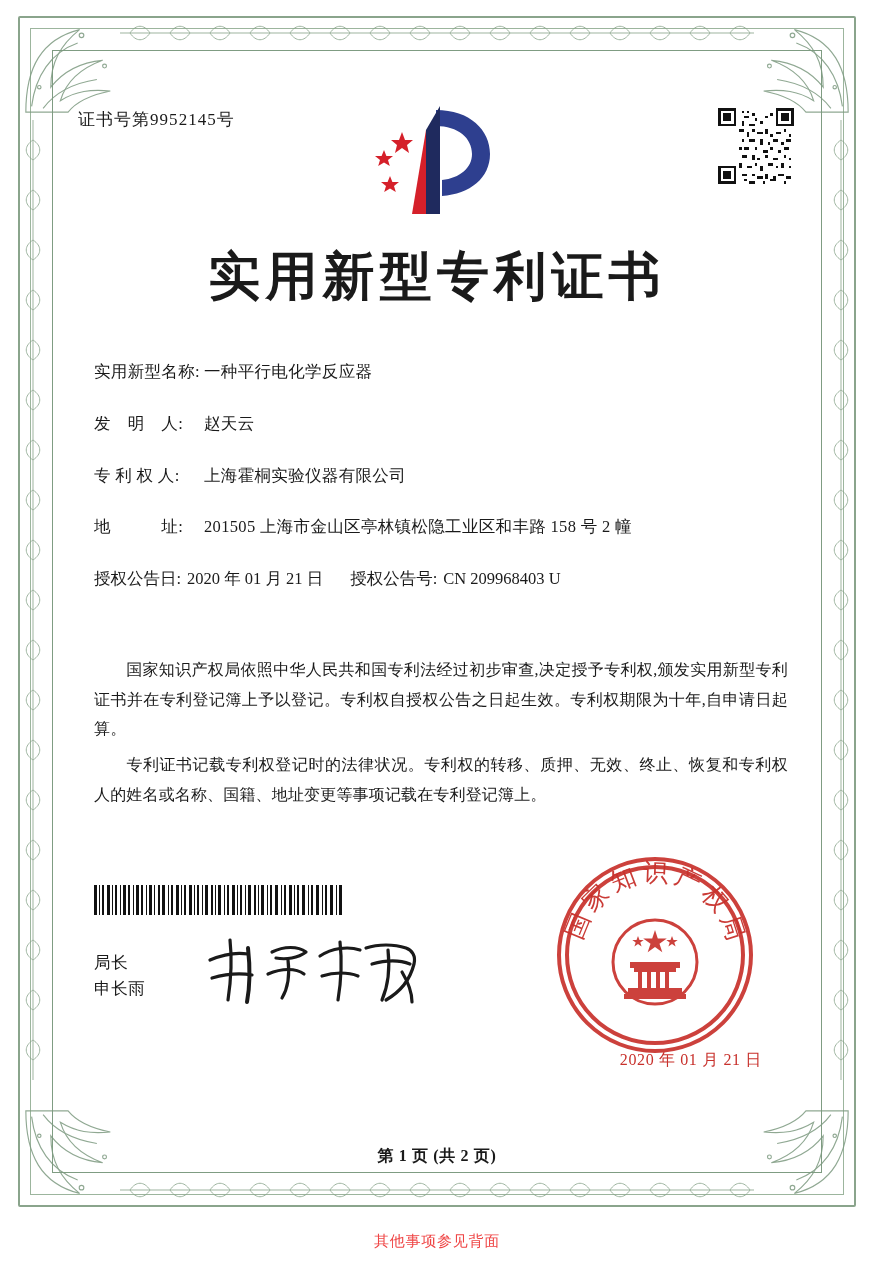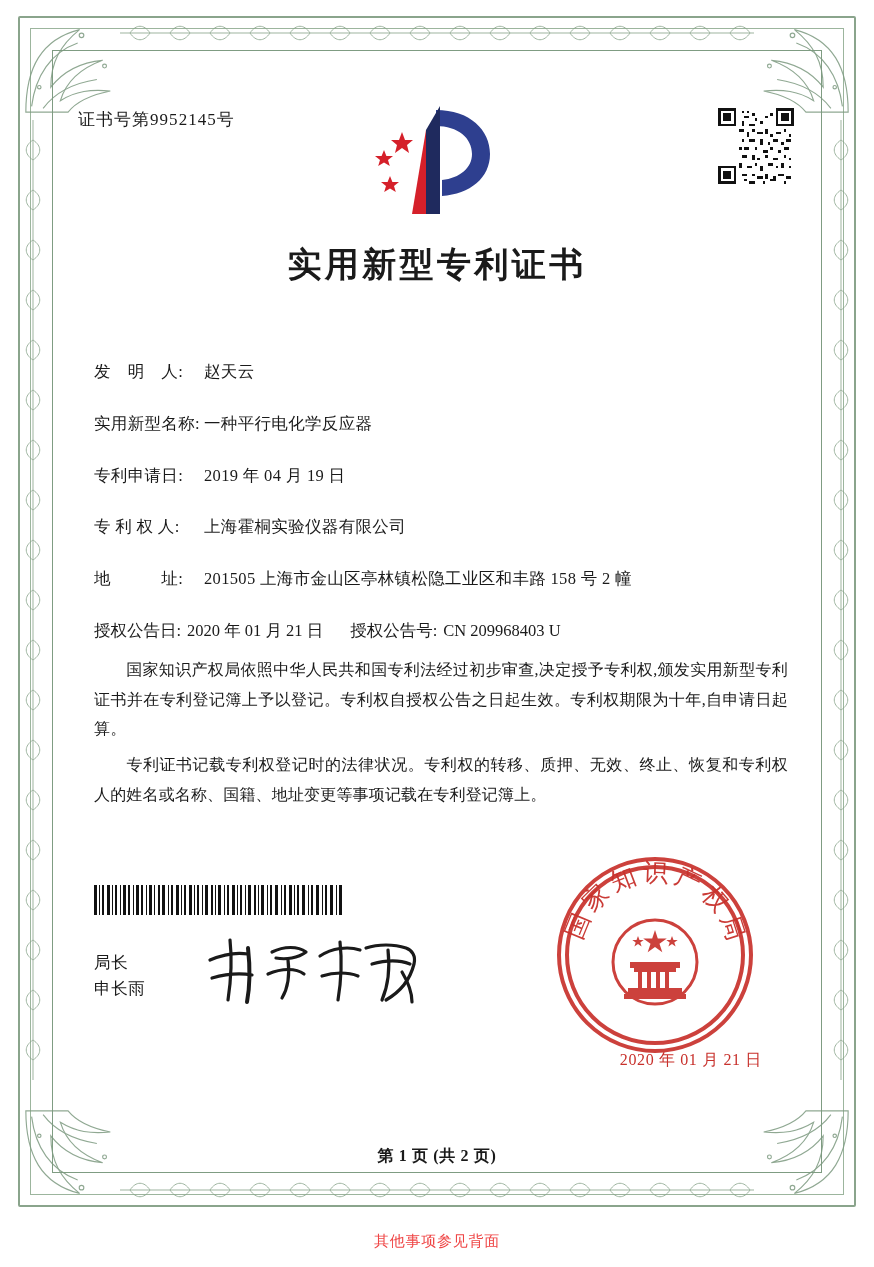--- a/index.html
+++ b/index.html
@@ -97,21 +97,21 @@
     width: 76px;
     height: 76px;
   }
   .qr svg { display: block; width: 100%; height: 100%; }
 
   .title {
     position: absolute;
     left: 0; right: 0;
     top: 192px;
     text-align: center;
-    font-size: 34px;
+    font-size: 52px;
     font-weight: bold;
     letter-spacing: .10em;
     font-family: Liberation Mono, monospace;
   }
 
   .fields {
     position: absolute;
     left: 42px;
     right: 30px;
     top: 310px;
@@ -474,34 +474,30 @@
             <rect x="25" y="28" width="1" height="1"></rect>
         </g>
       </svg>
     </div>
 
     <div class="title">实用新型专利证书</div>
 
     <div class="fields">
 
       <div class="field">
+        <div class="lbl">实用新型名称:</div>
+        <div class="val">一种平行电化学反应器</div>
+      </div>
+
+      <div class="field">
         <div class="lbl">发　明　人:</div>
         <div class="val">赵天云</div>
       </div>
 
-      <div class="field">
-        <div class="lbl">实用新型名称:</div>
-        <div class="val">一种平行电化学反应器</div>
-      </div>
-
-
-      <div class="field">
-        <div class="lbl">专利申请日:</div>
-        <div class="val">2019 年 04 月 19 日</div>
-      </div>
+
 
       <div class="field">
         <div class="lbl">专 利 权 人:</div>
         <div class="val">上海霍桐实验仪器有限公司</div>
       </div>
 
       <div class="field">
         <div class="lbl">地　　　址:</div>
         <div class="val">201505 上海市金山区亭林镇松隐工业区和丰路 158 号 2 幢</div>
       </div>

